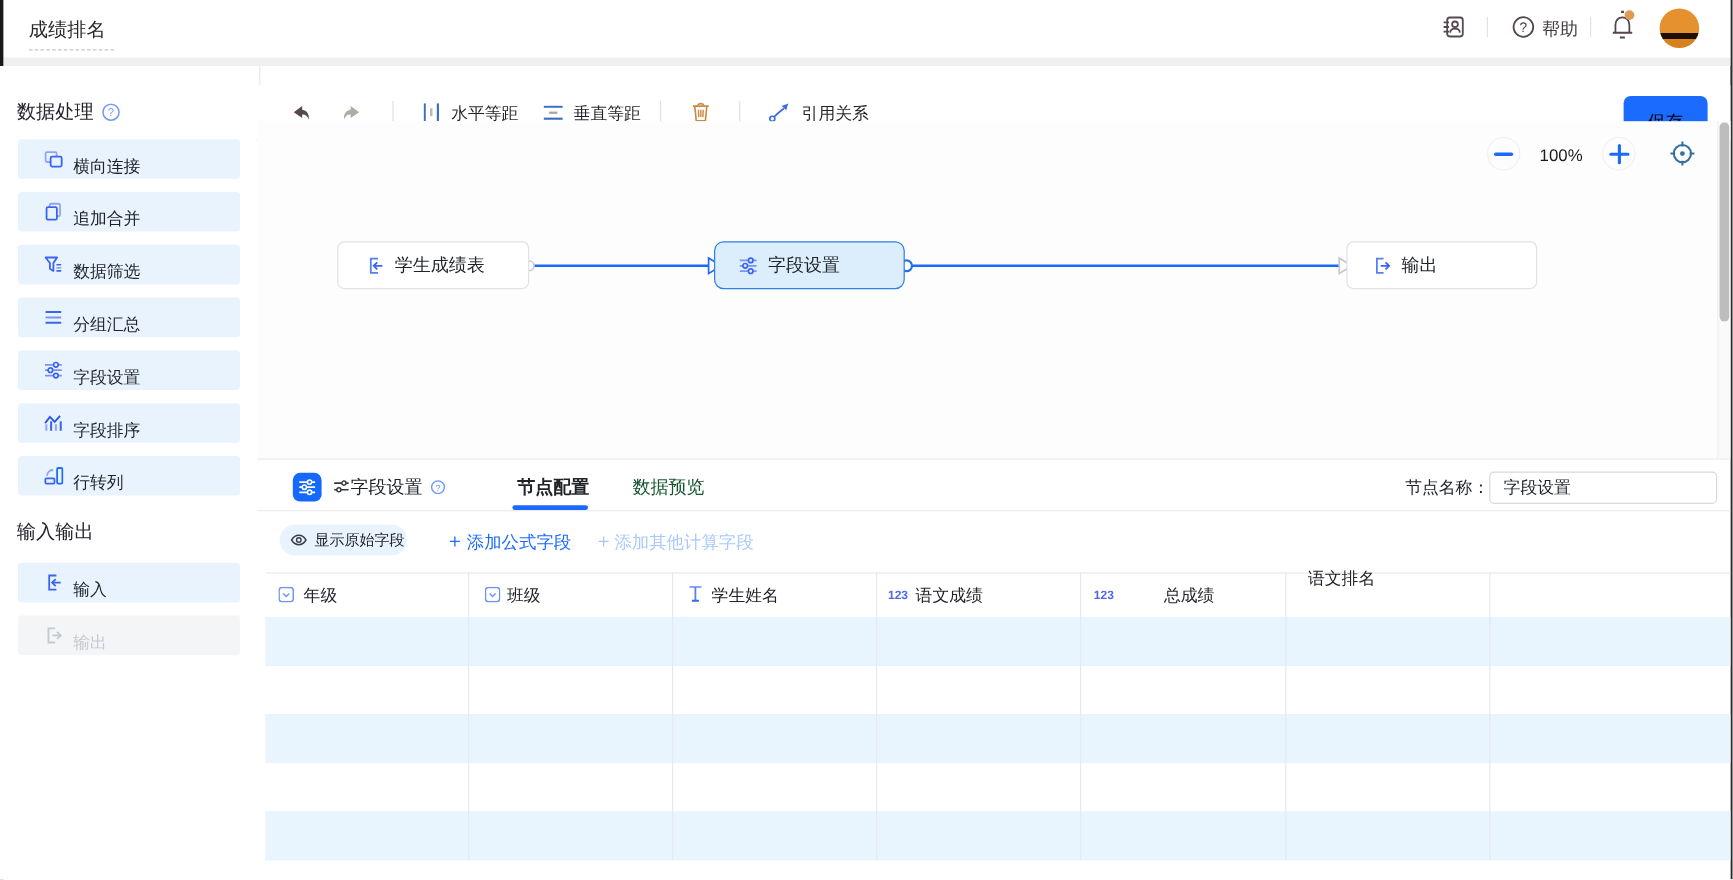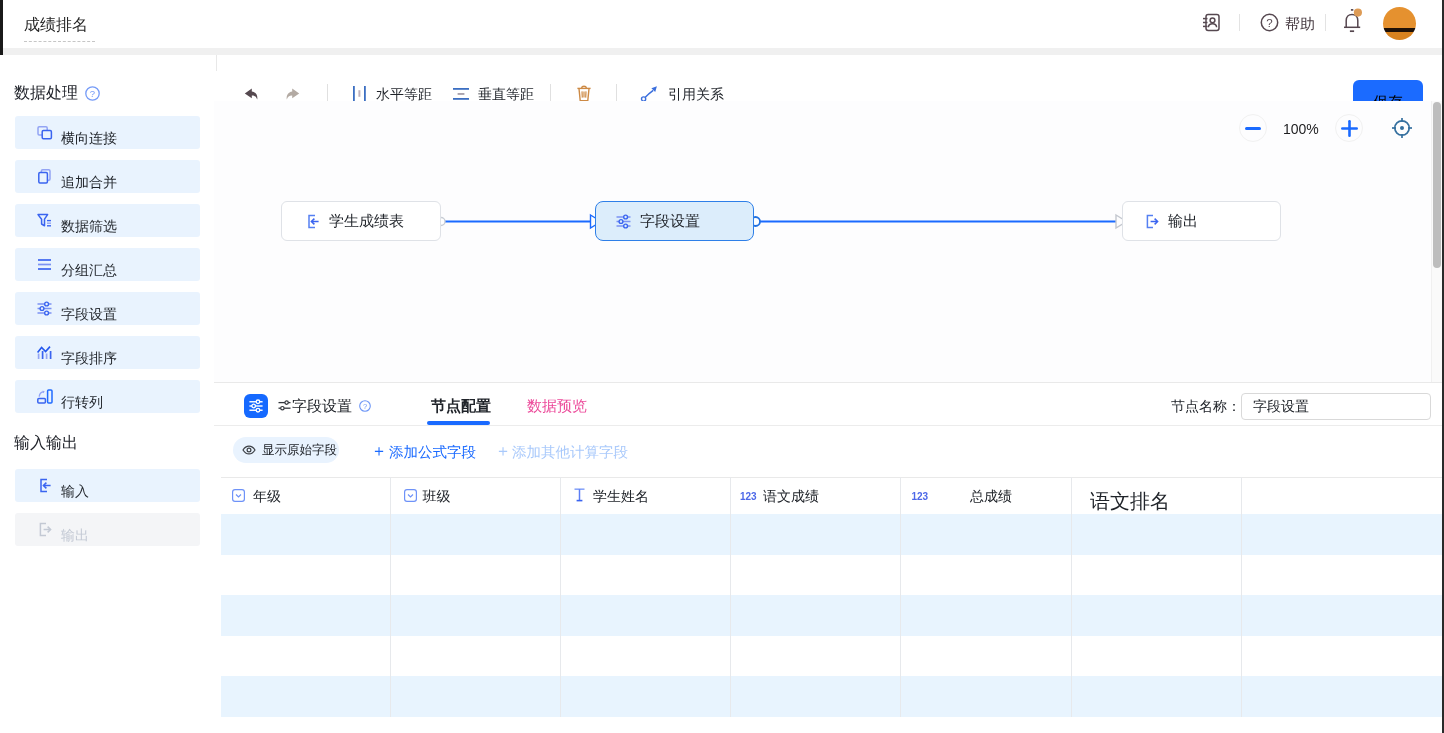--- a/index.html
+++ b/index.html
@@ -278,21 +278,21 @@
       <line x1="0.5" y1="9.2" x2="12.5" y2="9.2" stroke="#33373d" stroke-width="1.3"></line>
       <circle cx="4.4" cy="9.2" r="1.7" stroke="#33373d" stroke-width="1.2" fill="#fff"></circle>
     </svg>
     <span class="abs" style="left:78px;top:14px;font-size:15px;color:#20242a;">字段设置</span>
     <svg class="abs" style="left:145px;top:17px;" width="12" height="12" viewBox="0 0 12 12" fill="none">
       <circle cx="6" cy="6" r="5.3" stroke="#6d96f6" stroke-width="1.1"></circle>
       <text x="6" y="8.8" text-anchor="middle" font-size="7.5" fill="#6d96f6" font-family="Liberation Sans">?</text>
     </svg>
     <span class="abs" style="left:217px;top:14px;font-size:15px;color:#20242a;font-weight:bold;">节点配置</span>
     <div class="abs" style="left:213px;top:38px;width:63px;height:4px;border-radius:2px;background:#1a6aff;"></div>
-    <span class="abs" style="left:313px;top:14px;font-size:15px;color:#ec4899;">数据预览</span>
+    <span class="abs" style="left:313px;top:14px;font-size:15px;color:#14532d;">数据预览</span>
     <span class="abs" style="left:957px;top:15px;font-size:14px;color:#20242a;">节点名称：</span>
     <div class="abs" style="left:1027px;top:10px;width:190px;height:27px;border:1px solid #d9d9d9;border-radius:4px;background:#fff;display:flex;align-items:center;">
       <span style="margin-left:11px;font-size:14px;color:#20242a;">字段设置</span>
     </div>
 
     <div class="abs" style="left:19px;top:54px;width:106px;height:26px;border-radius:13px;background:#e9f3fe;display:flex;align-items:center;">
       <svg style="margin-left:9px;" width="14" height="14" viewBox="0 0 14 14" fill="none">
         <path d="M1 7 C2.6 4.4 4.7 3.1 7 3.1 C9.3 3.1 11.4 4.4 13 7 C11.4 9.6 9.3 10.9 7 10.9 C4.7 10.9 2.6 9.6 1 7 Z" stroke="#3c4046" stroke-width="1.2"></path>
         <circle cx="7" cy="7" r="1.9" stroke="#3c4046" stroke-width="1.2"></circle>
       </svg>
@@ -329,15 +329,15 @@
     <svg class="abs" style="left:359.5px;top:105px;" width="11" height="14" viewBox="0 0 11 14" fill="none">
       <line x1="0.5" y1="1.2" x2="10.5" y2="1.2" stroke="#8aa6f9" stroke-width="1.6"></line>
       <line x1="5.5" y1="1.2" x2="5.5" y2="12.2" stroke="#5c7ef5" stroke-width="1.5"></line>
       <line x1="2.6" y1="12.6" x2="8.4" y2="12.6" stroke="#3a64f0" stroke-width="1.6"></line>
     </svg>
     <span class="abs" style="left:379px;top:105px;font-size:14px;color:#20242a;">学生姓名</span>
     <span class="abs" style="left:526px;top:108px;font-size:10px;font-weight:bold;color:#4d68e8;">123</span>
     <span class="abs" style="left:549px;top:105px;font-size:14px;color:#20242a;">语文成绩</span>
     <span class="abs" style="left:697.5px;top:108px;font-size:10px;font-weight:bold;color:#4d68e8;">123</span>
     <span class="abs" style="left:756px;top:105px;font-size:14px;color:#20242a;">总成绩</span>
-    <span class="abs" style="left:876px;top:105px;font-size:20px;color:#20242a;">语文排名</span>
+    <span class="abs" style="left:876px;top:91px;font-size:14px;color:#20242a;">语文排名</span>
   </div>
 </div>
 
 </body></html>

